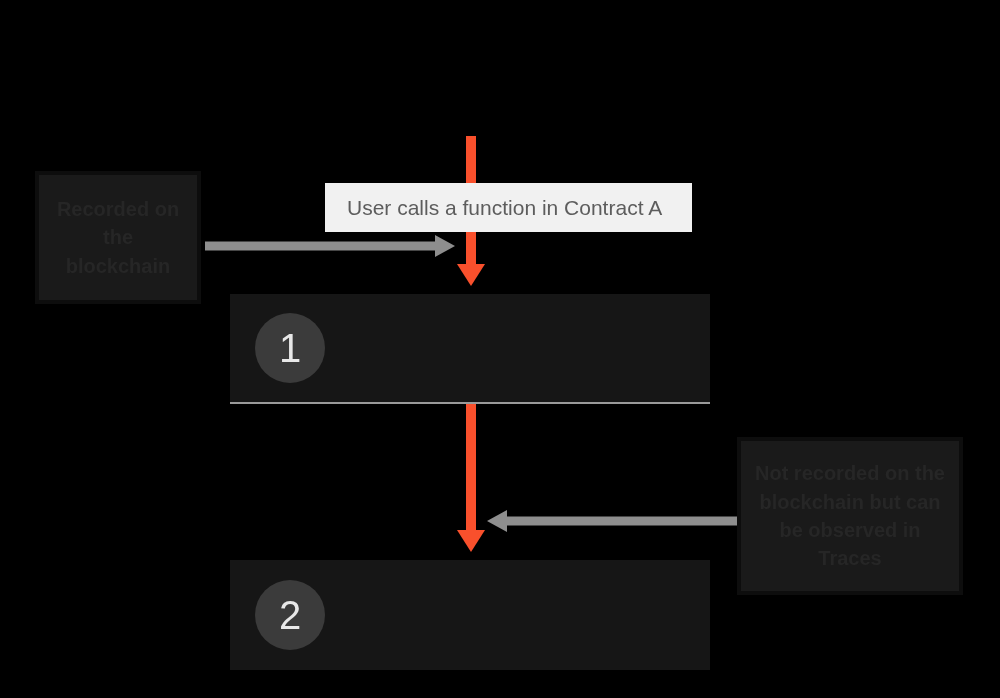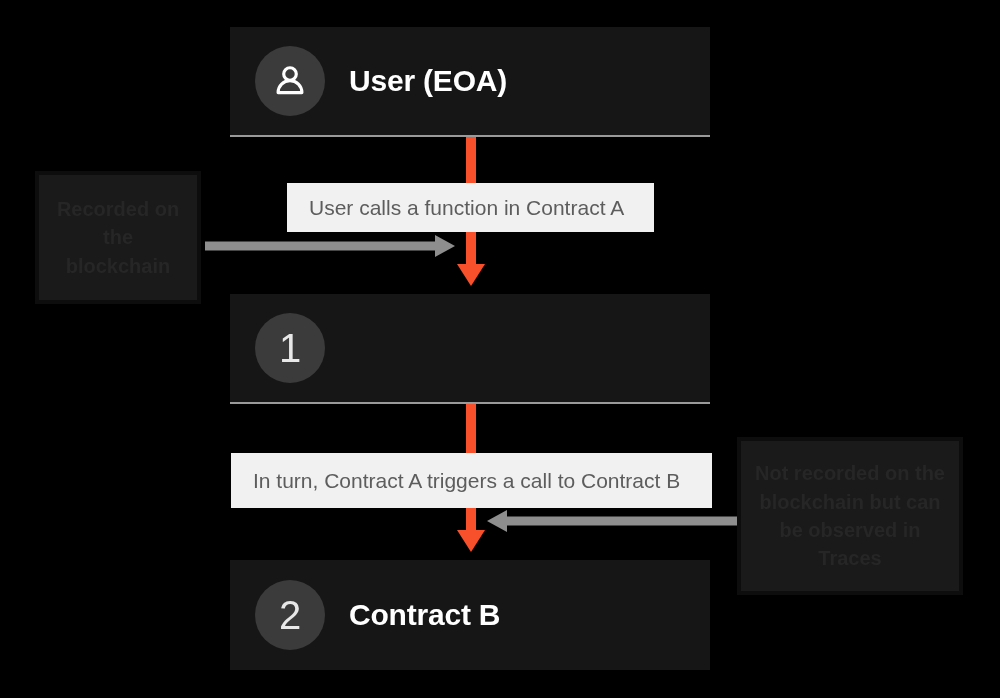--- a/index.html
+++ b/index.html
@@ -60,20 +60,21 @@
     position: absolute;
     background: #f1f1f1;
     display: flex;
     align-items: center;
     box-sizing: border-box;
     padding: 0 22px;
     color: #5d5d5d;
     font-size: 21px;
     white-space: nowrap;
     z-index: 4;
+    margin-left: 38px;
   }
 
   
   .annot {
     position: absolute;
     background: #1a1a1a;
     border: 4px solid #0d0d0d;
     box-sizing: border-box;
     display: flex;
     align-items: center;
@@ -159,40 +160,29 @@
   <div class="harrow right" style="left:205px; top:235px; width:250px;">
     <div class="hshaft"></div>
     <div class="hhead"></div>
   </div>
 
   <div class="harrow left" style="left:487px; top:510px; width:250px;">
     <div class="hshaft"></div>
     <div class="hhead"></div>
   </div>
 
-  <div class="node has-rule" style="left:230px; top:27px; width:480px; height:110px;">
-    <div class="node-badge user-icon">
-      <svg width="42" height="42" viewBox="0 0 24 24" aria-hidden="true">
-        <circle cx="12" cy="8" r="3.6" fill="none" stroke="#ffffff" stroke-width="1.8"></circle>
-        <path d="M5.2 18.6a6.8 6.8 0 0 1 13.6 0z" fill="none" stroke="#ffffff" stroke-width="1.8" stroke-linejoin="round"></path>
-      </svg>
-    </div>
-    <div class="node-label">User (EOA)</div>
-  </div>
 
   <div class="node has-rule" style="left:230px; top:294px; width:480px; height:110px;">
     <div class="node-badge">1</div>
   </div>
 
   <div class="node" style="left:230px; top:560px; width:480px; height:110px;">
     <div class="node-badge">2</div>
-    <div class="node-label">Contract B</div>
   </div>
 
   <div class="caption" style="left:287px; top:183px; width:367px; height:49px;">User calls a function in Contract A</div>
 
-  <div class="caption" style="left:231px; top:453px; width:481px; height:55px;">In turn, Contract A triggers a call to Contract B</div>
 
   <div class="annot" style="left:35px; top:171px; width:166px; height:133px;">Recorded on the blockchain</div>
 
   <div class="annot" style="left:737px; top:437px; width:226px; height:158px;">Not recorded on the blockchain but can be observed in Traces</div>
 
 </div>
 
 </body></html>

